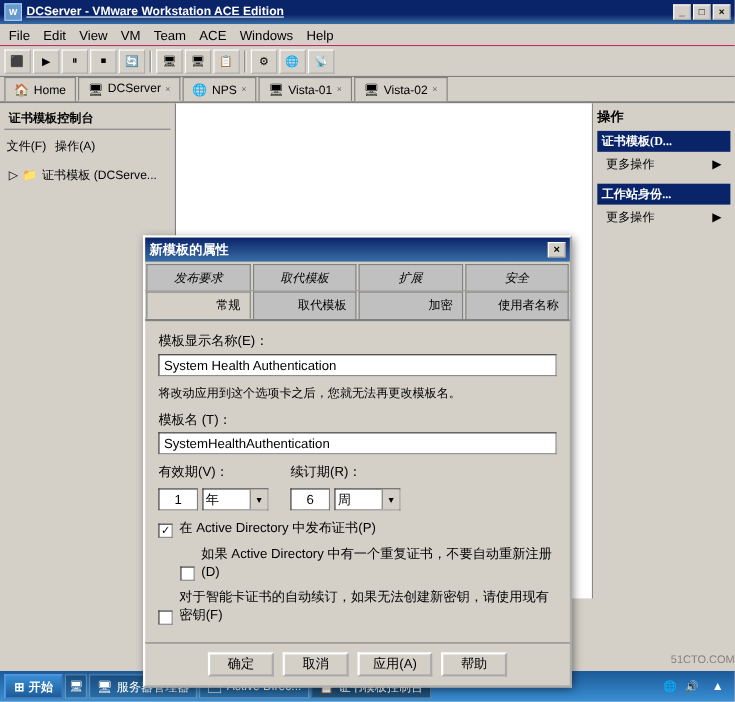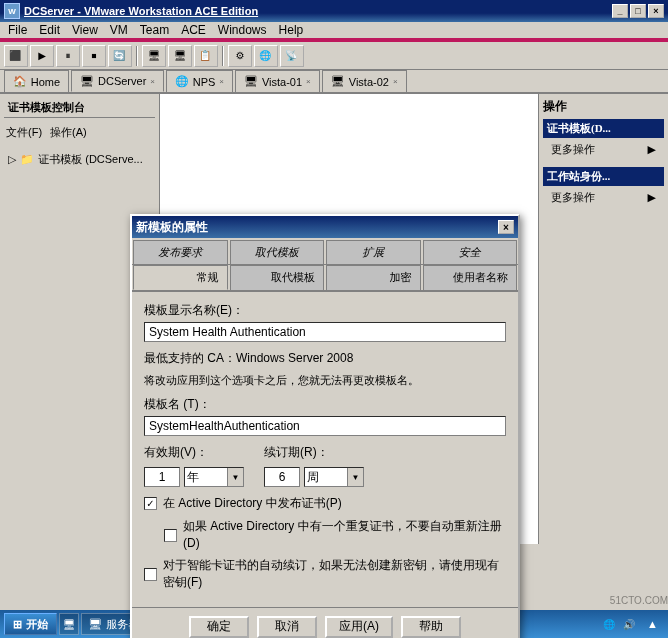--- a/index.html
+++ b/index.html
@@ -52,21 +52,21 @@
       color: #000;
     }
 
     
     .menu-bar {
       background: #d4d0c8;
       height: 20px;
       display: flex;
       align-items: center;
       padding: 0 2px;
-      border-bottom: 4px solid #be185d;
+      border-bottom: 1px solid #be185d;
     }
     .menu-item {
       padding: 2px 6px;
       font-size: 12px;
       cursor: pointer;
       color: #000;
     }
 
     
     .toolbar {
@@ -356,21 +356,21 @@
       border-left: 1px solid #808080;
       display: flex;
       align-items: center;
       justify-content: center;
       font-size: 8px;
     }
 
     
     .checkbox-row {
       display: flex;
-      align-items: center;
+      align-items: flex-end;
       gap: 6px;
       margin-bottom: 6px;
     }
     .checkbox {
       width: 13px;
       height: 13px;
       border: 1px inset #808080;
       background: white;
       display: flex;
       align-items: center;
@@ -614,21 +614,20 @@
         <div class="dialog-tab2">使用者名称</div>
       </div>
 
       <div class="dialog-content">
 
         <div class="form-row">
           <label class="form-label">模板显示名称(E)：</label>
           <input class="form-input" type="text" value="System Health Authentication" style="">
         </div>
 
-        <div class="info-text">最低支持的 CA：Windows Server 2008</div>
 
         <div class="warn-text">将改动应用到这个选项卡之后，您就无法再更改模板名。</div>
 
         <div class="form-row">
           <label class="form-label">模板名 (T)：</label>
           <input class="form-input" type="text" value="SystemHealthAuthentication" style="">
         </div>
 
         <div class="validity-row">
           <div class="validity-group">

